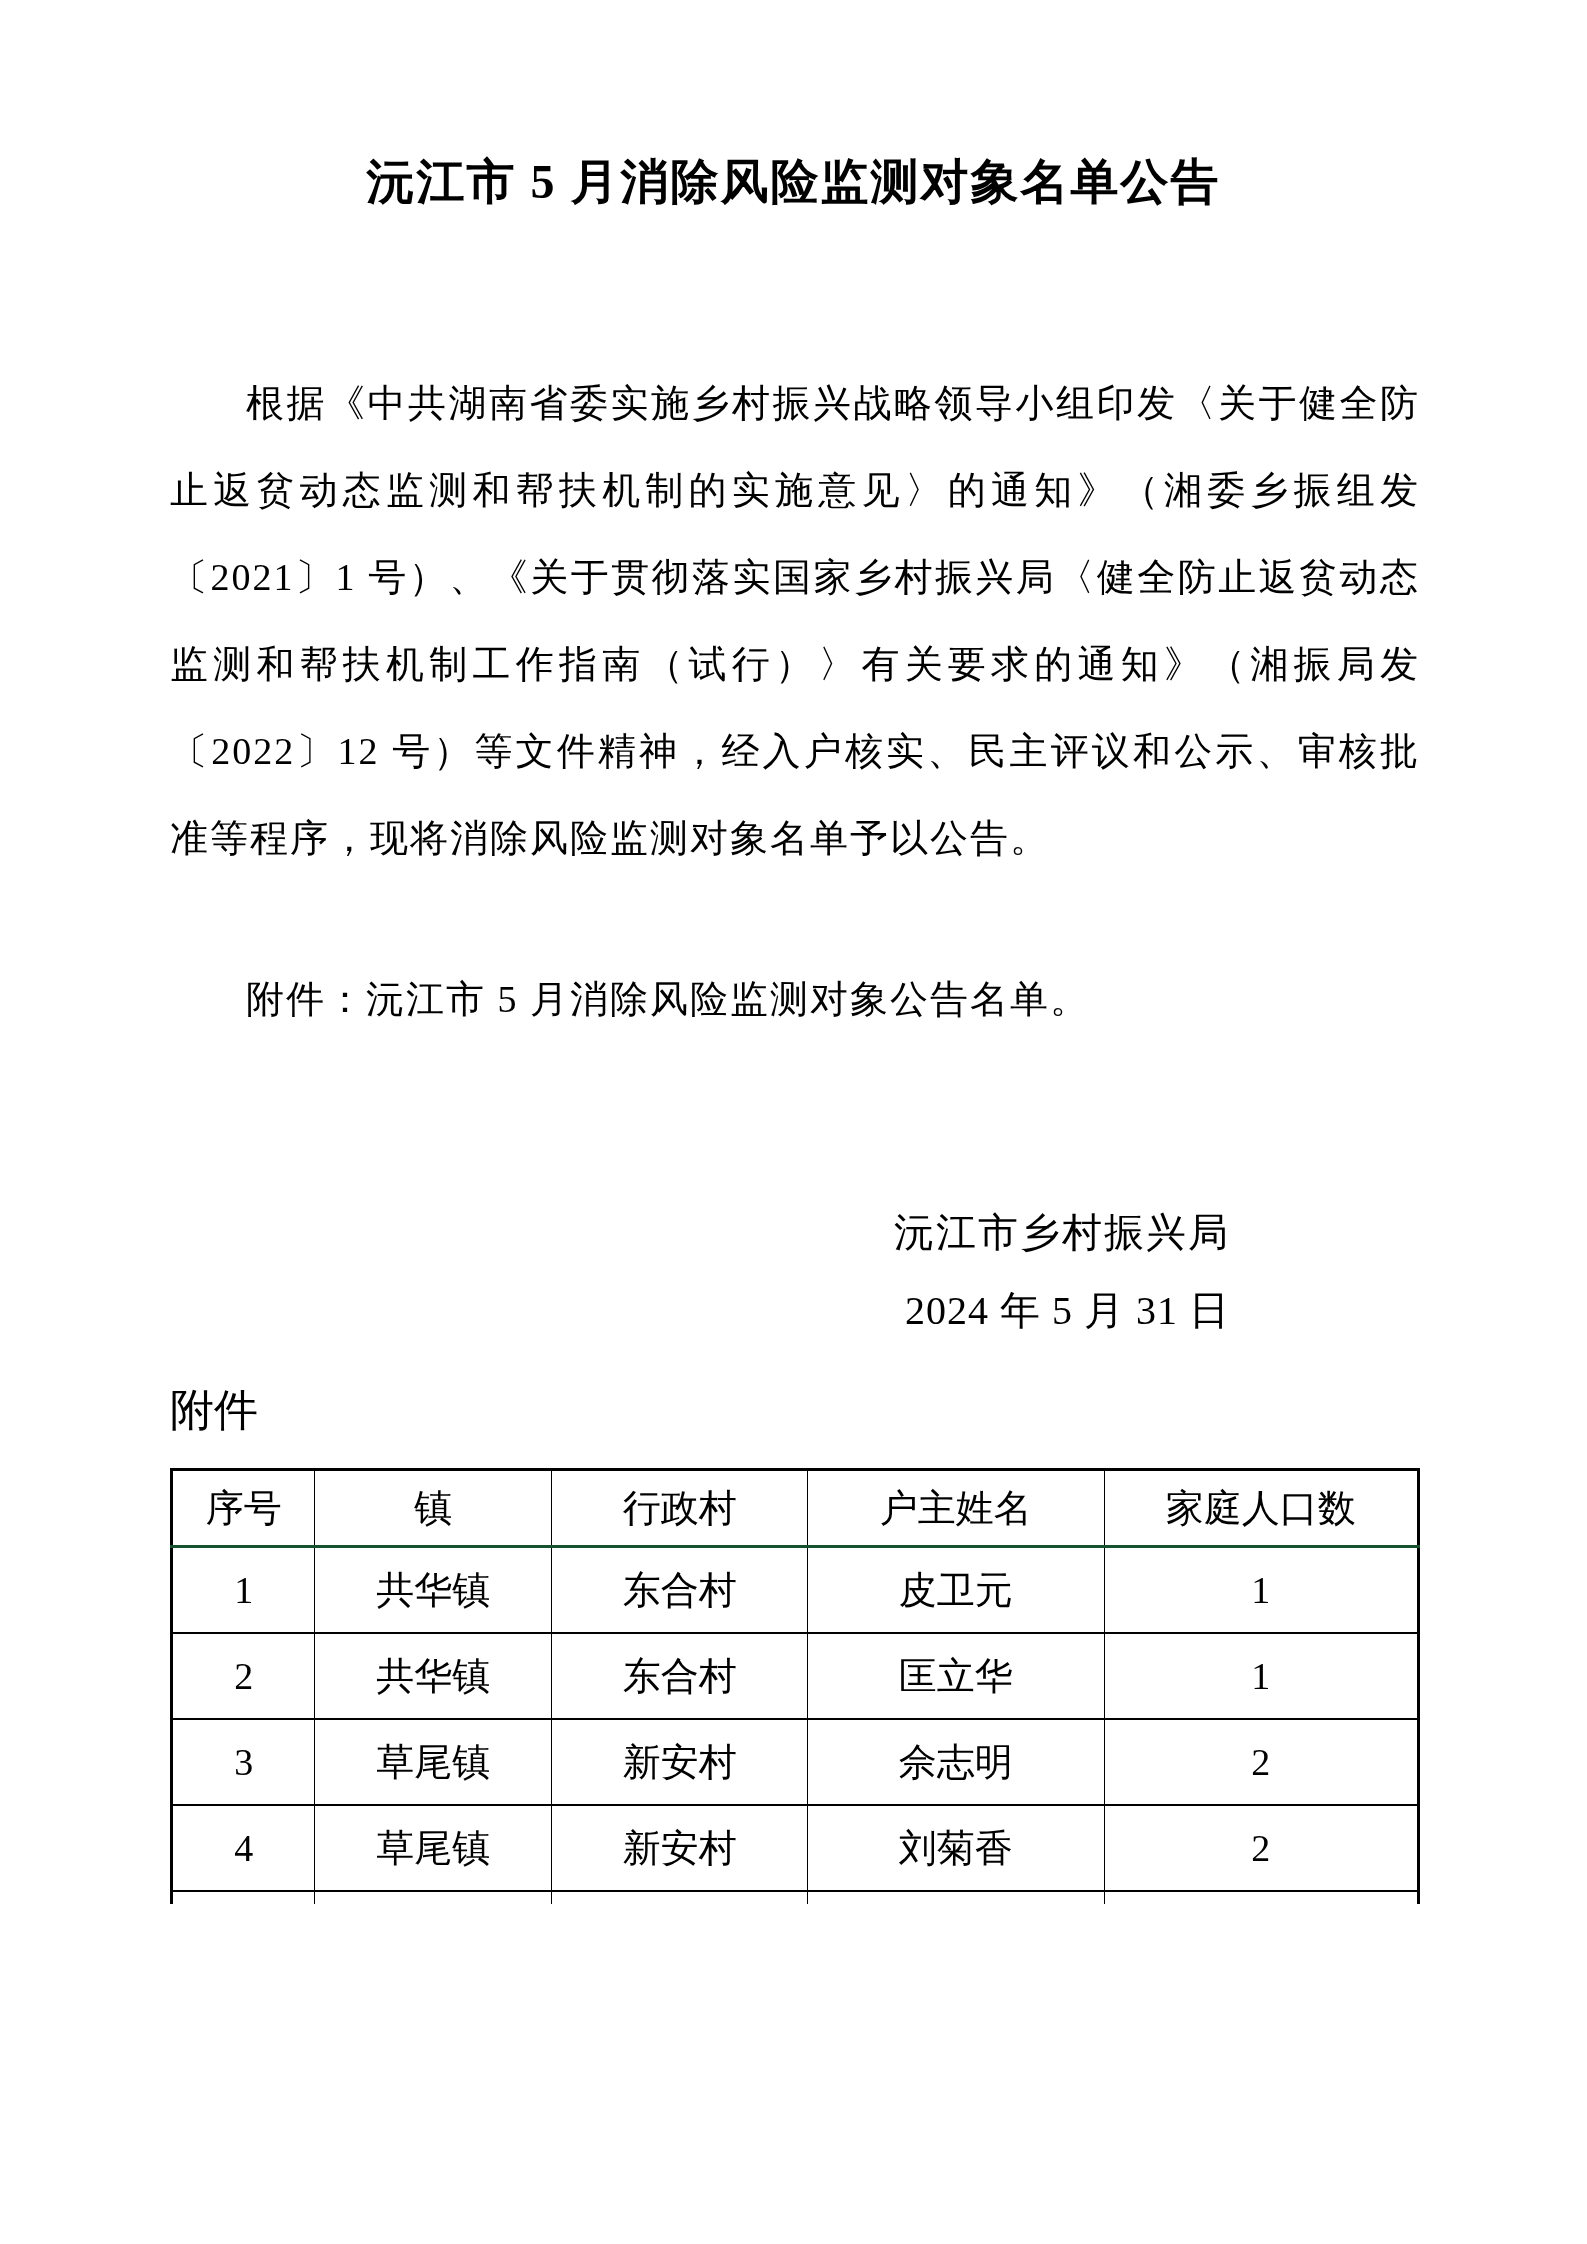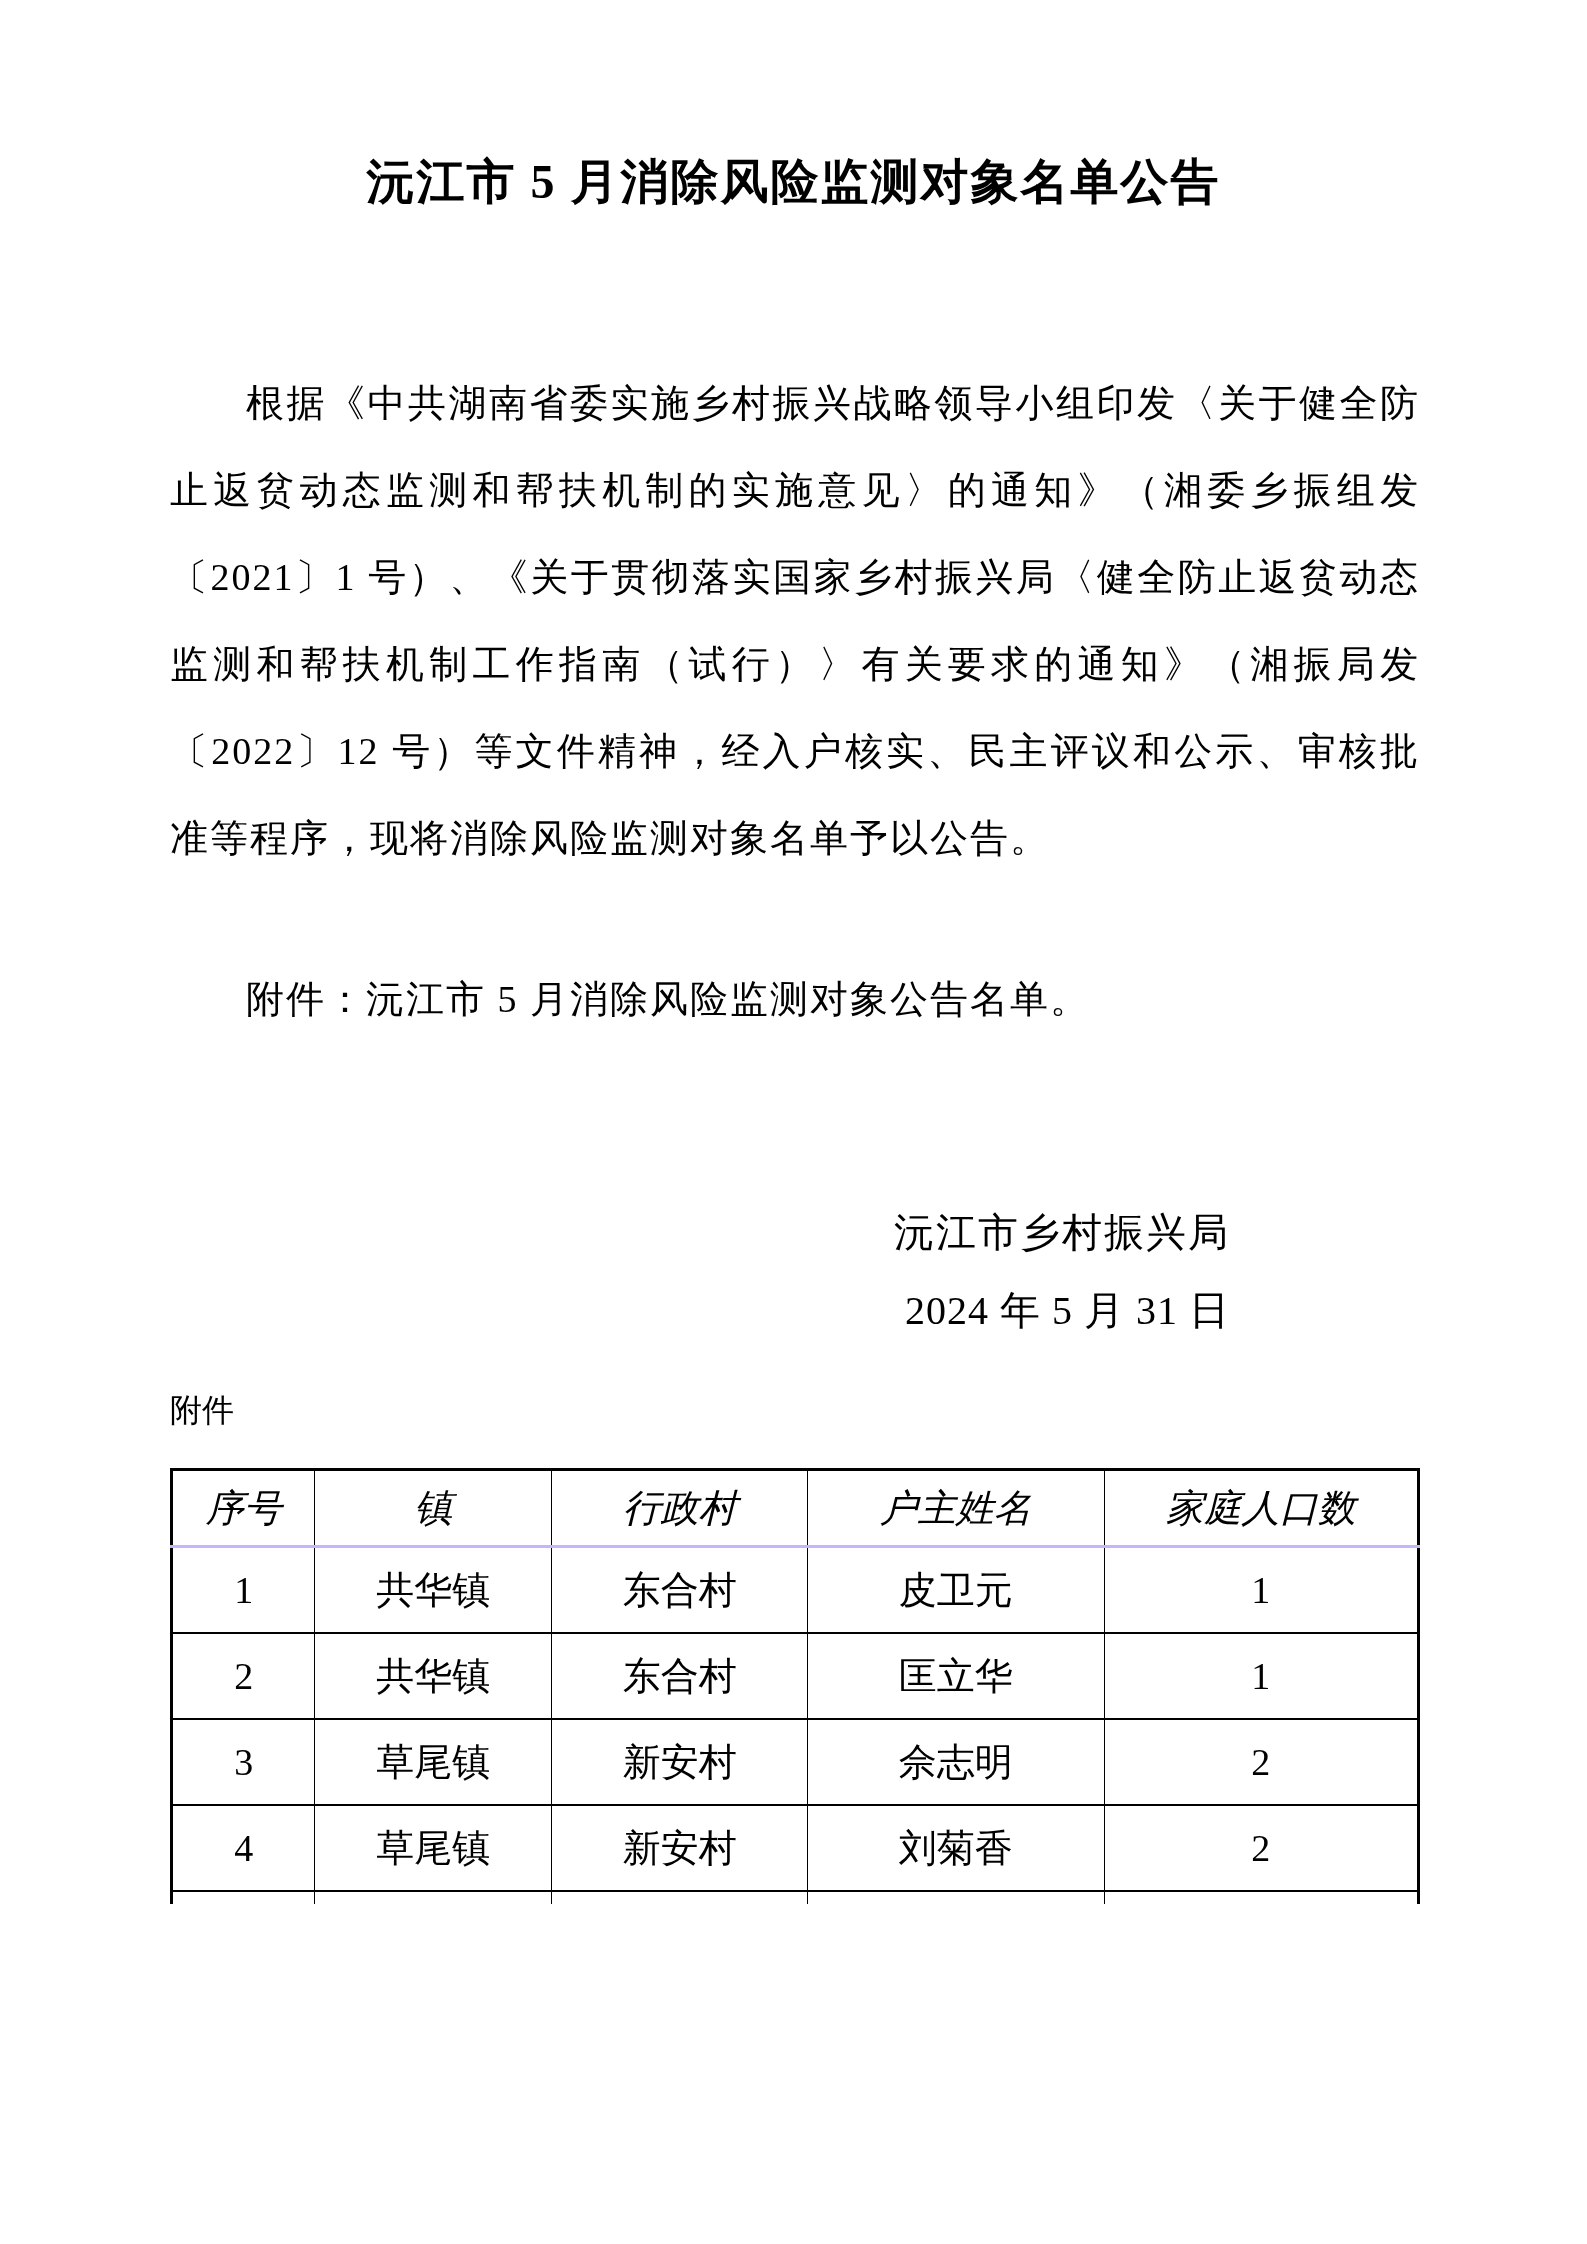--- a/index.html
+++ b/index.html
@@ -51,21 +51,21 @@
     font-size: 40px;
     line-height: 78px;
     letter-spacing: 2px;
   }
   .signature-block .date-line {
     letter-spacing: 1px;
   }
   .attachment-label {
     margin-top: 30px;
     font-family: "Liberation Sans", "DejaVu Sans", sans-serif;
-    font-size: 32px;
+    font-size: 44px;
     line-height: 60px;
   }
   .table-title {
     margin: 24px 0 0 0;
     text-align: center;
     font-size: 46px;
     line-height: 64px;
     font-weight: bold;
     letter-spacing: 2px;
   }
@@ -82,22 +82,21 @@
     border-top: 2px solid #000000;
     border-bottom: 2px solid #000000;
     text-align: center;
     vertical-align: middle;
     font-size: 38px;
     font-weight: normal;
     padding: 0;
   }
   table.announcement thead th {
     height: 74px;
-    border-bottom: 3px solid #c4b5fd;
-    font-style: italic;
+    border-bottom: 3px solid #14532d;
   }
   table.announcement tbody td {
     height: 84px;
   }
   col.c-index  { width: 11.5%; }
   col.c-town   { width: 19.0%; }
   col.c-village{ width: 20.5%; }
   col.c-name   { width: 23.8%; }
   col.c-family { width: 25.2%; }
 </style>

